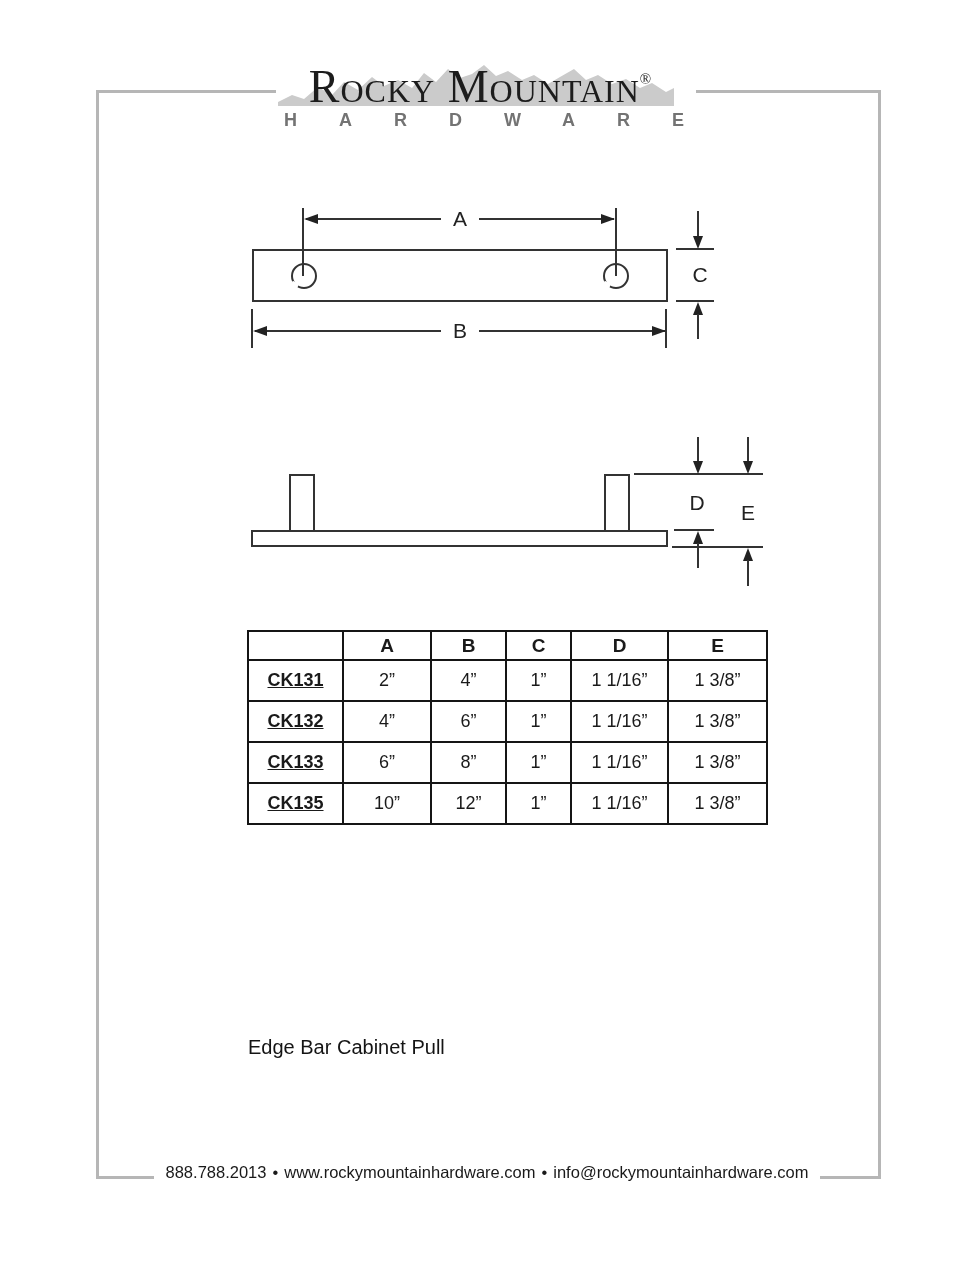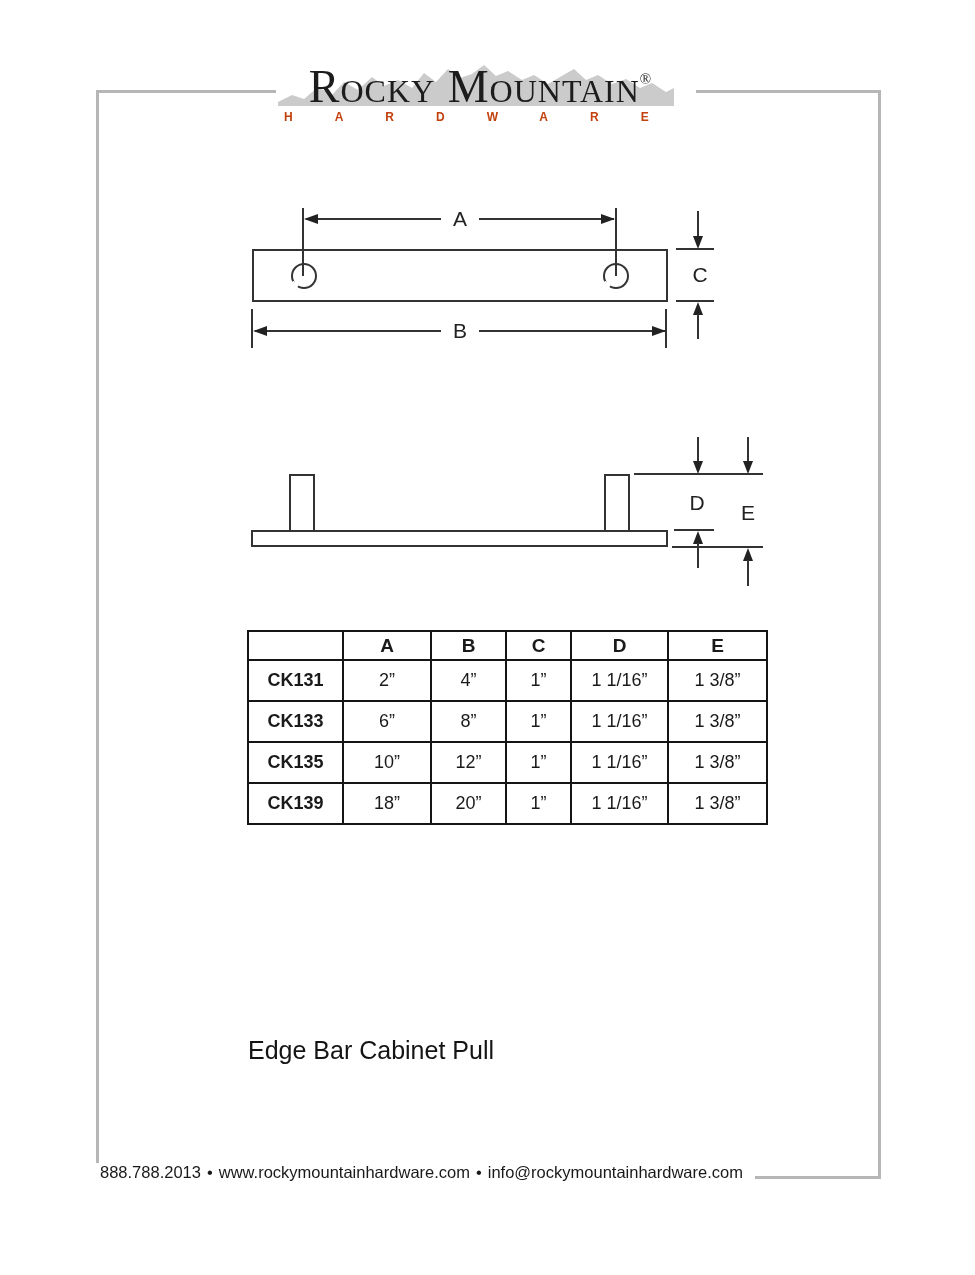--- a/index.html
+++ b/index.html
@@ -15,46 +15,46 @@
   
   .logo { position:absolute; left:276px; top:50px; width:420px; height:78px; background:#fff; }
   .logo-mountain { position:absolute; left:2px; top:12px; }
   .logo-wordmark {
     position:absolute; left:0; top:4px; width:408px; text-align:center;
     font-family:"Liberation Serif", serif; font-variant:small-caps;
     font-size:46px; line-height:50px; color:#1c1c1c; white-space:nowrap; letter-spacing:1px;
   }
   .logo-reg { font-size:15px; vertical-align:18px; letter-spacing:0; font-variant:normal; }
   .logo-sub {
-    position:absolute; left:8px; top:60px; font-size:12px; font-weight:bold;
-    letter-spacing:42px; white-space:nowrap; color:#c2410c;
+    position:absolute; left:8px; top:60px; font-size:18px; font-weight:bold;
+    letter-spacing:42px; white-space:nowrap; color:#737373;
   }
   
   .hline, .vline { position:absolute; background:#333; }
   .outline { position:absolute; border:2px solid #333; background:#fff; }
   .hole { position:absolute; width:22px; height:22px; border:2px solid #333; border-radius:50%; background:#fff; }
   .notch { position:absolute; width:7px; height:7px; background:#fff; transform:rotate(25deg); }
   .arr { position:absolute; width:0; height:0; }
   .arr-l { border-top:5px solid transparent; border-bottom:5px solid transparent; border-right:14px solid #222; }
   .arr-r { border-top:5px solid transparent; border-bottom:5px solid transparent; border-left:14px solid #222; }
   .arr-d { border-left:5px solid transparent; border-right:5px solid transparent; border-top:13px solid #222; }
   .arr-u { border-left:5px solid transparent; border-right:5px solid transparent; border-bottom:13px solid #222; }
   .dim-label {
     position:absolute; font-size:21px; color:#222; text-align:center;
     background:#fff; line-height:26px;
   }
   
   .spec-table { position:absolute; left:247px; top:630px; border-collapse:collapse; table-layout:fixed; }
   .spec-table td, .spec-table th { border:2px solid #151515; text-align:center; vertical-align:middle; padding:0; background:#fff; }
   .spec-table thead th { height:27px; font-weight:bold; font-size:19px; }
   .spec-table tbody td { height:39px; font-size:18px; }
-  .model-cell { font-weight:bold; }
+  .model-cell { font-weight:bold;text-decoration:underline; }
   
-  .product-title { position:absolute; left:248px; top:1036px; font-size:25px; color:#141414; }
-  .footer-wrap { position:absolute; left:88px; top:1163px; width:782px; }
+  .product-title { position:absolute; left:248px; top:1036px; font-size:20px; color:#141414; }
+  .footer-wrap { position:absolute; left:96px; top:1163px; width:782px; text-align:center; }
   .footer-text {
     display:inline-block; background:#fff; padding:0 12px;
     font-size:16.5px; color:#191919; white-space:nowrap;
   }
   .footer-text .sep { margin:0 6px; }
 </style>
 </head>
 <body>
 
 <div class="page">
@@ -149,39 +149,39 @@
     <tbody>
       <tr>
         <td class="model-cell">CK131</td>
         <td>2”</td>
         <td>4”</td>
         <td>1”</td>
         <td>1 1/16”</td>
         <td>1 3/8”</td>
       </tr>
       <tr>
+        <td class="model-cell">CK132</td>
+        <td>4”</td>
+        <td>6”</td>
+        <td>1”</td>
+        <td>1 1/16”</td>
+        <td>1 3/8”</td>
+      </tr>
+      <tr>
         <td class="model-cell">CK133</td>
         <td>6”</td>
         <td>8”</td>
         <td>1”</td>
         <td>1 1/16”</td>
         <td>1 3/8”</td>
       </tr>
       <tr>
         <td class="model-cell">CK135</td>
         <td>10”</td>
         <td>12”</td>
-        <td>1”</td>
-        <td>1 1/16”</td>
-        <td>1 3/8”</td>
-      </tr>
-      <tr>
-        <td class="model-cell">CK139</td>
-        <td>18”</td>
-        <td>20”</td>
         <td>1”</td>
         <td>1 1/16”</td>
         <td>1 3/8”</td>
       </tr>
     </tbody>
   </table>
 
   <div class="product-title">Edge Bar Cabinet Pull</div>
 
   <div class="footer-wrap">

